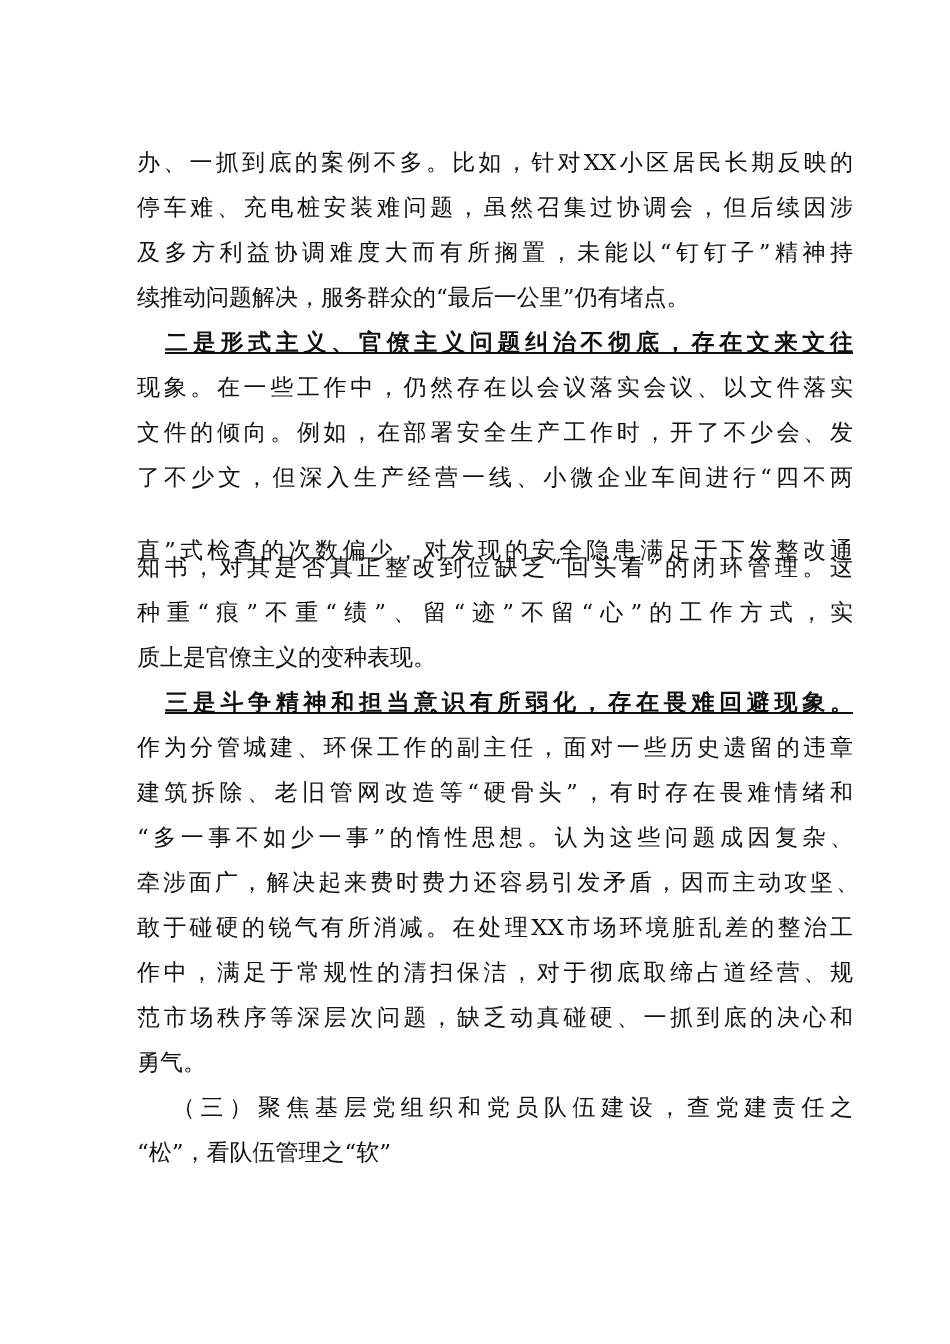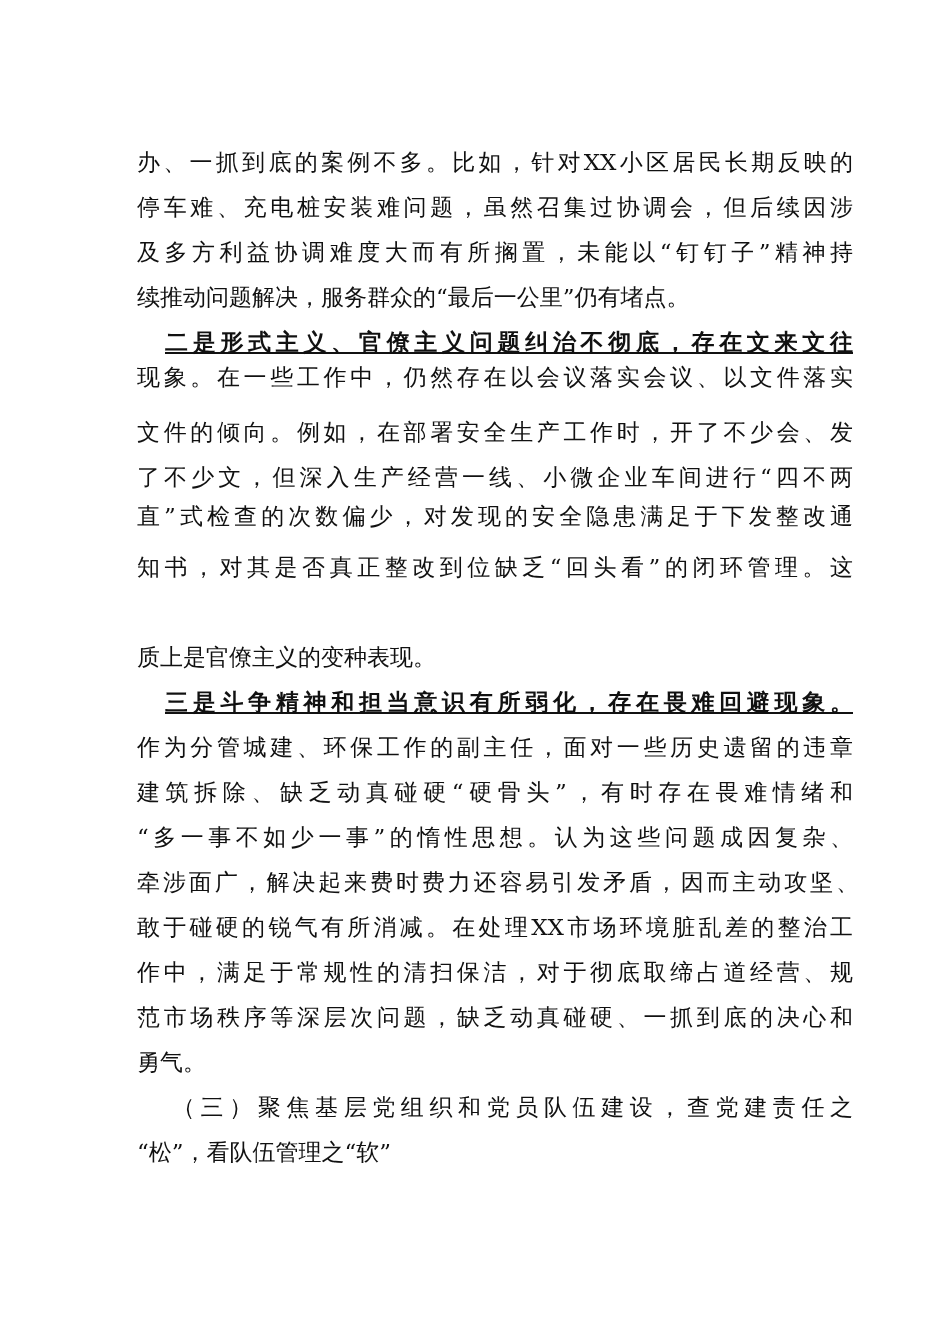--- a/index.html
+++ b/index.html
@@ -28,30 +28,31 @@
 <body>
 
 <div class="page">
 
   <div class="line" style="top:145px">办、一抓到底的案例不多。比如，针对XX小区居民长期反映的</div>
   <div class="line" style="top:235px">及多方利益协调难度大而有所搁置，未能以“钉钉子”精神持</div>
   <div class="line" style="top:190px">停车难、充电桩安装难问题，虽然召集过协调会，但后续因涉</div>
   <div class="line last" style="top:280px">续推动问题解决，服务群众的“最后一公里”仍有堵点。</div>
 
   <div class="line indent bold" style="top:325px">二是形式主义、官僚主义问题纠治不彻底，存在文来文往</div>
-  <div class="line" style="top:360px">现象。在一些工作中，仍然存在以会议落实会议、以文件落实</div>
+  <div class="line" style="top:370px">现象。在一些工作中，仍然存在以会议落实会议、以文件落实</div>
   <div class="line" style="top:415px">文件的倾向。例如，在部署安全生产工作时，开了不少会、发</div>
   <div class="line" style="top:460px">了不少文，但深入生产经营一线、小微企业车间进行“四不两</div>
-  <div class="line" style="top:499px">直”式检查的次数偏少，对发现的安全隐患满足于下发整改通</div>
+  <div class="line" style="top:533px">直”式检查的次数偏少，对发现的安全隐患满足于下发整改通</div>
   <div class="line" style="top:550px">知书，对其是否真正整改到位缺乏“回头看”的闭环管理。这</div>
+  <div class="line" style="top:595px">种重“痕”不重“绩”、留“迹”不留“心”的工作方式，实</div>
   <div class="line last" style="top:640px">质上是官僚主义的变种表现。</div>
 
   <div class="line indent bold" style="top:685px">三是斗争精神和担当意识有所弱化，存在畏难回避现象。</div>
   <div class="line" style="top:730px">作为分管城建、环保工作的副主任，面对一些历史遗留的违章</div>
-  <div class="line" style="top:775px">建筑拆除、缺乏动真碰硬“硬骨头”，有时存在畏难情绪和</div>
+  <div class="line" style="top:775px">建筑拆除、老旧管网改造等“硬骨头”，有时存在畏难情绪和</div>
   <div class="line" style="top:820px">“多一事不如少一事”的惰性思想。认为这些问题成因复杂、</div>
   <div class="line" style="top:865px; width:722px">牵涉面广，解决起来费时费力还容易引发矛盾，因而主动攻坚、</div>
   <div class="line" style="top:910px">敢于碰硬的锐气有所消减。在处理XX市场环境脏乱差的整治工</div>
   <div class="line" style="top:955px">作中，满足于常规性的清扫保洁，对于彻底取缔占道经营、规</div>
   <div class="line" style="top:1000px">范市场秩序等深层次问题，缺乏动真碰硬、一抓到底的决心和</div>
   <div class="line last" style="top:1045px">勇气。</div>
 
   <div class="line indent2" style="top:1090px">（三）聚焦基层党组织和党员队伍建设，查党建责任之</div>
   <div class="line last" style="top:1135px">“松”，看队伍管理之“软”</div>
 

